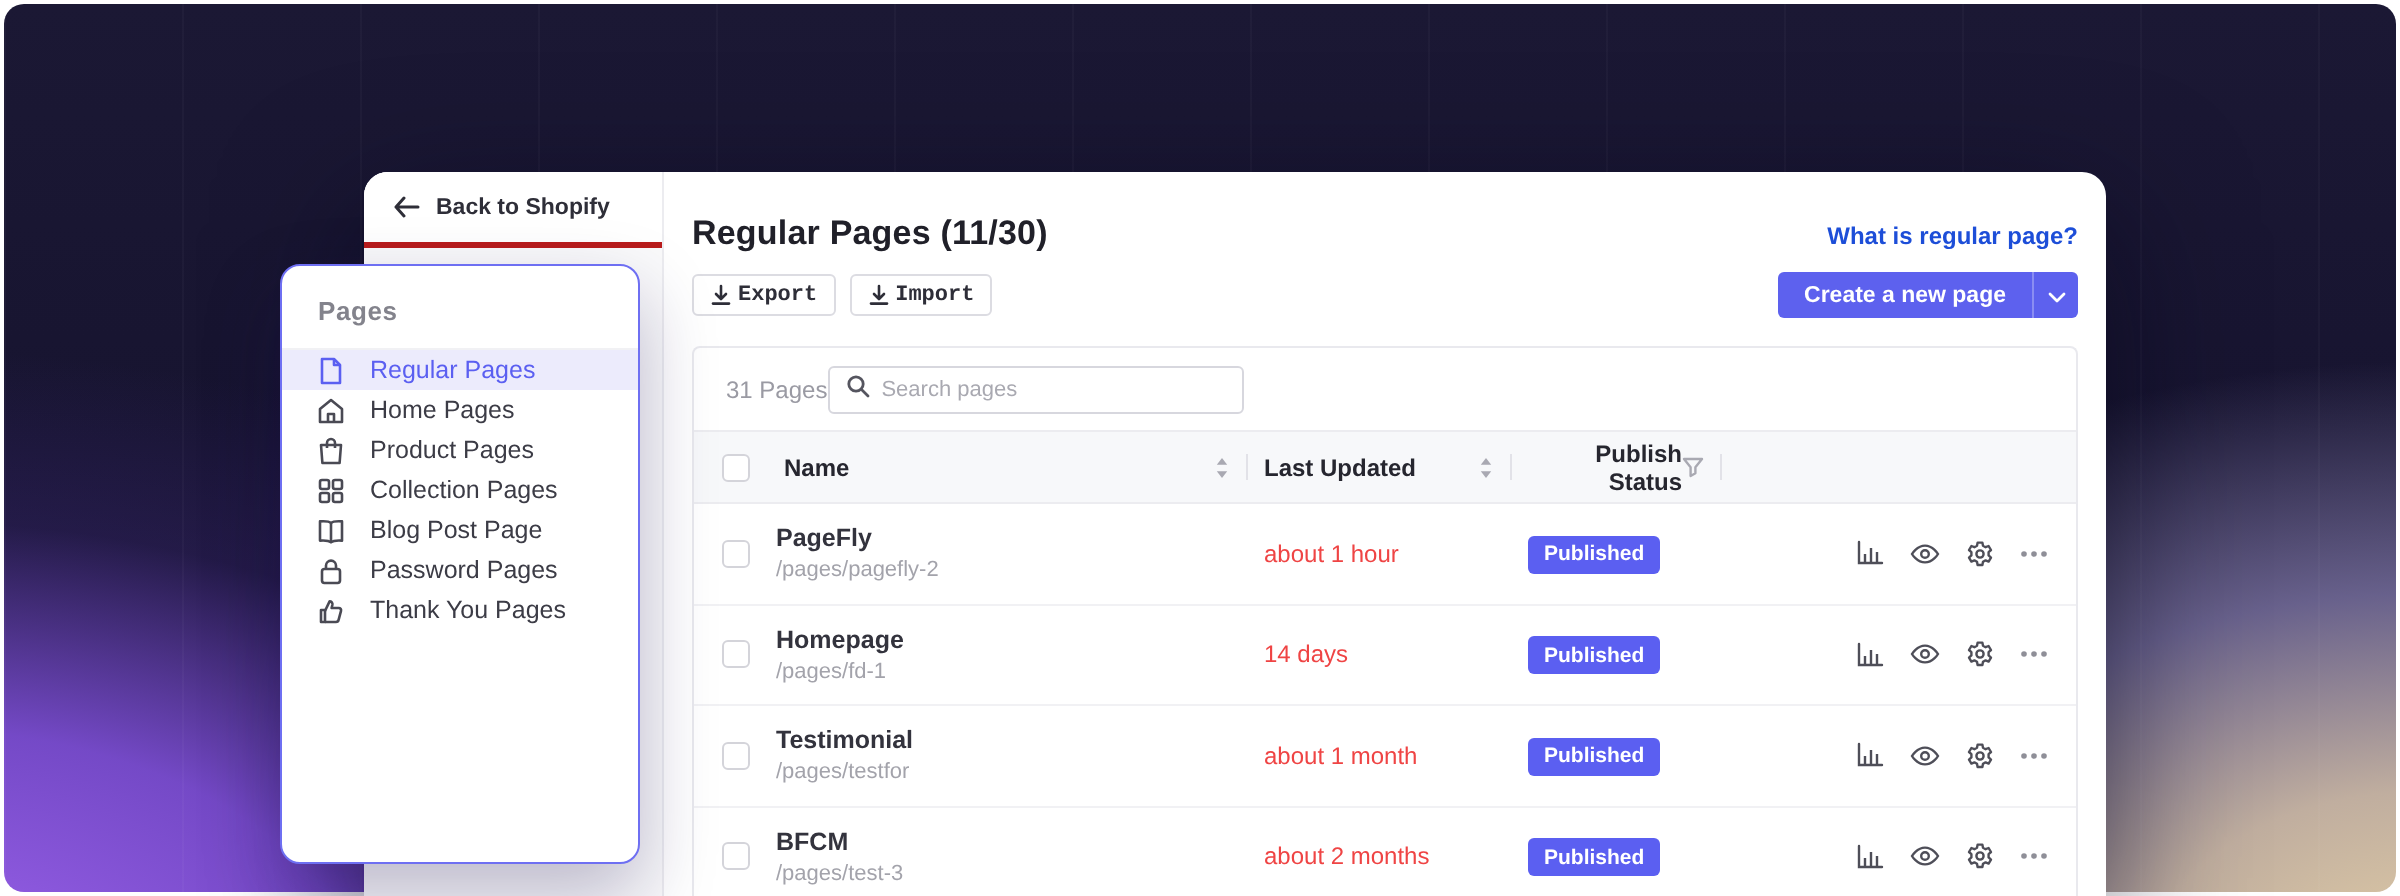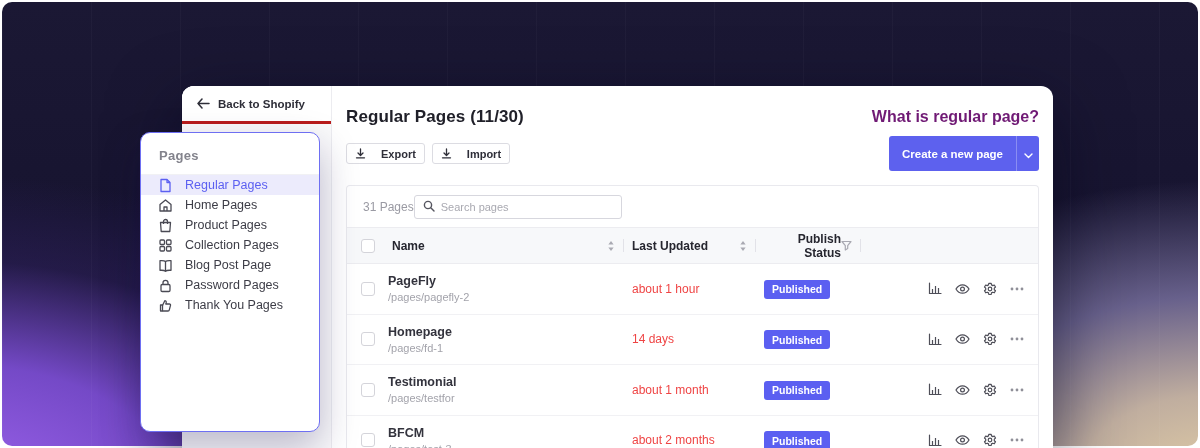--- a/index.html
+++ b/index.html
@@ -41,29 +41,29 @@
   .pages-item .pi-icon { width:15px; height:15px; color:#4a4a54; flex:0 0 auto; }
   .pages-item.active { background:#ecebfc; color:#5b5ff1; }
   .pages-item.active .pi-icon { color:#5b5ff1; }
   .pi-icon svg { width:15px; height:15px; display:block; }
 
   
   .main { flex:1; border-radius:0 12px 0 0; padding:0 14px; min-width:0; }
   .title-row { display:flex; justify-content:space-between; align-items:baseline;
     padding-top:21px; }
   .page-title { font-size:17px; font-weight:bold; color:#202029; letter-spacing:0.1px; }
-  .help-link { font-size:16px; font-weight:bold; color:#701a75; cursor:pointer; }
+  .help-link { font-size:12px; font-weight:bold; color:#1d4ed8; cursor:pointer; }
 
   .actions-row { display:flex; justify-content:space-between; align-items:center; margin-top:9px; }
   .small-btn-group { display:flex; gap:7px; }
-  .small-btn { display:flex; align-items:center; gap:15px; height:21px; padding:0 8px;
+  .small-btn { display:flex; align-items:center; gap:3px; height:21px; padding:0 8px;
     background:#fff; border:1px solid #dcdce2; border-radius:3px; font-size:11px;
-    font-weight:bold; color:#2e2e38; cursor:pointer; }
+    font-weight:bold; color:#2e2e38; cursor:pointer;font-family:Liberation Mono, monospace; }
   .small-btn svg { display:block; }
-  .create-btn { display:flex; align-items:stretch; height:35px; background:#5d61ee;
+  .create-btn { display:flex; align-items:stretch; height:23px; background:#5d61ee;
     border-radius:3px; overflow:hidden; cursor:pointer; }
   .create-btn-main { display:flex; align-items:center; padding:0 13px; color:#fff;
     font-size:11.5px; font-weight:bold; }
   .create-btn-caret { display:flex; align-items:center; justify-content:center; width:23px;
     border-left:1px solid rgba(255,255,255,0.28); }
 
   
   .table-card { margin-top:14px; border:1px solid #e9e9ee; border-bottom:none;
     border-radius:4px 4px 0 0; background:#fff; }
   .table-toolbar { height:41px; display:flex; align-items:center; 

